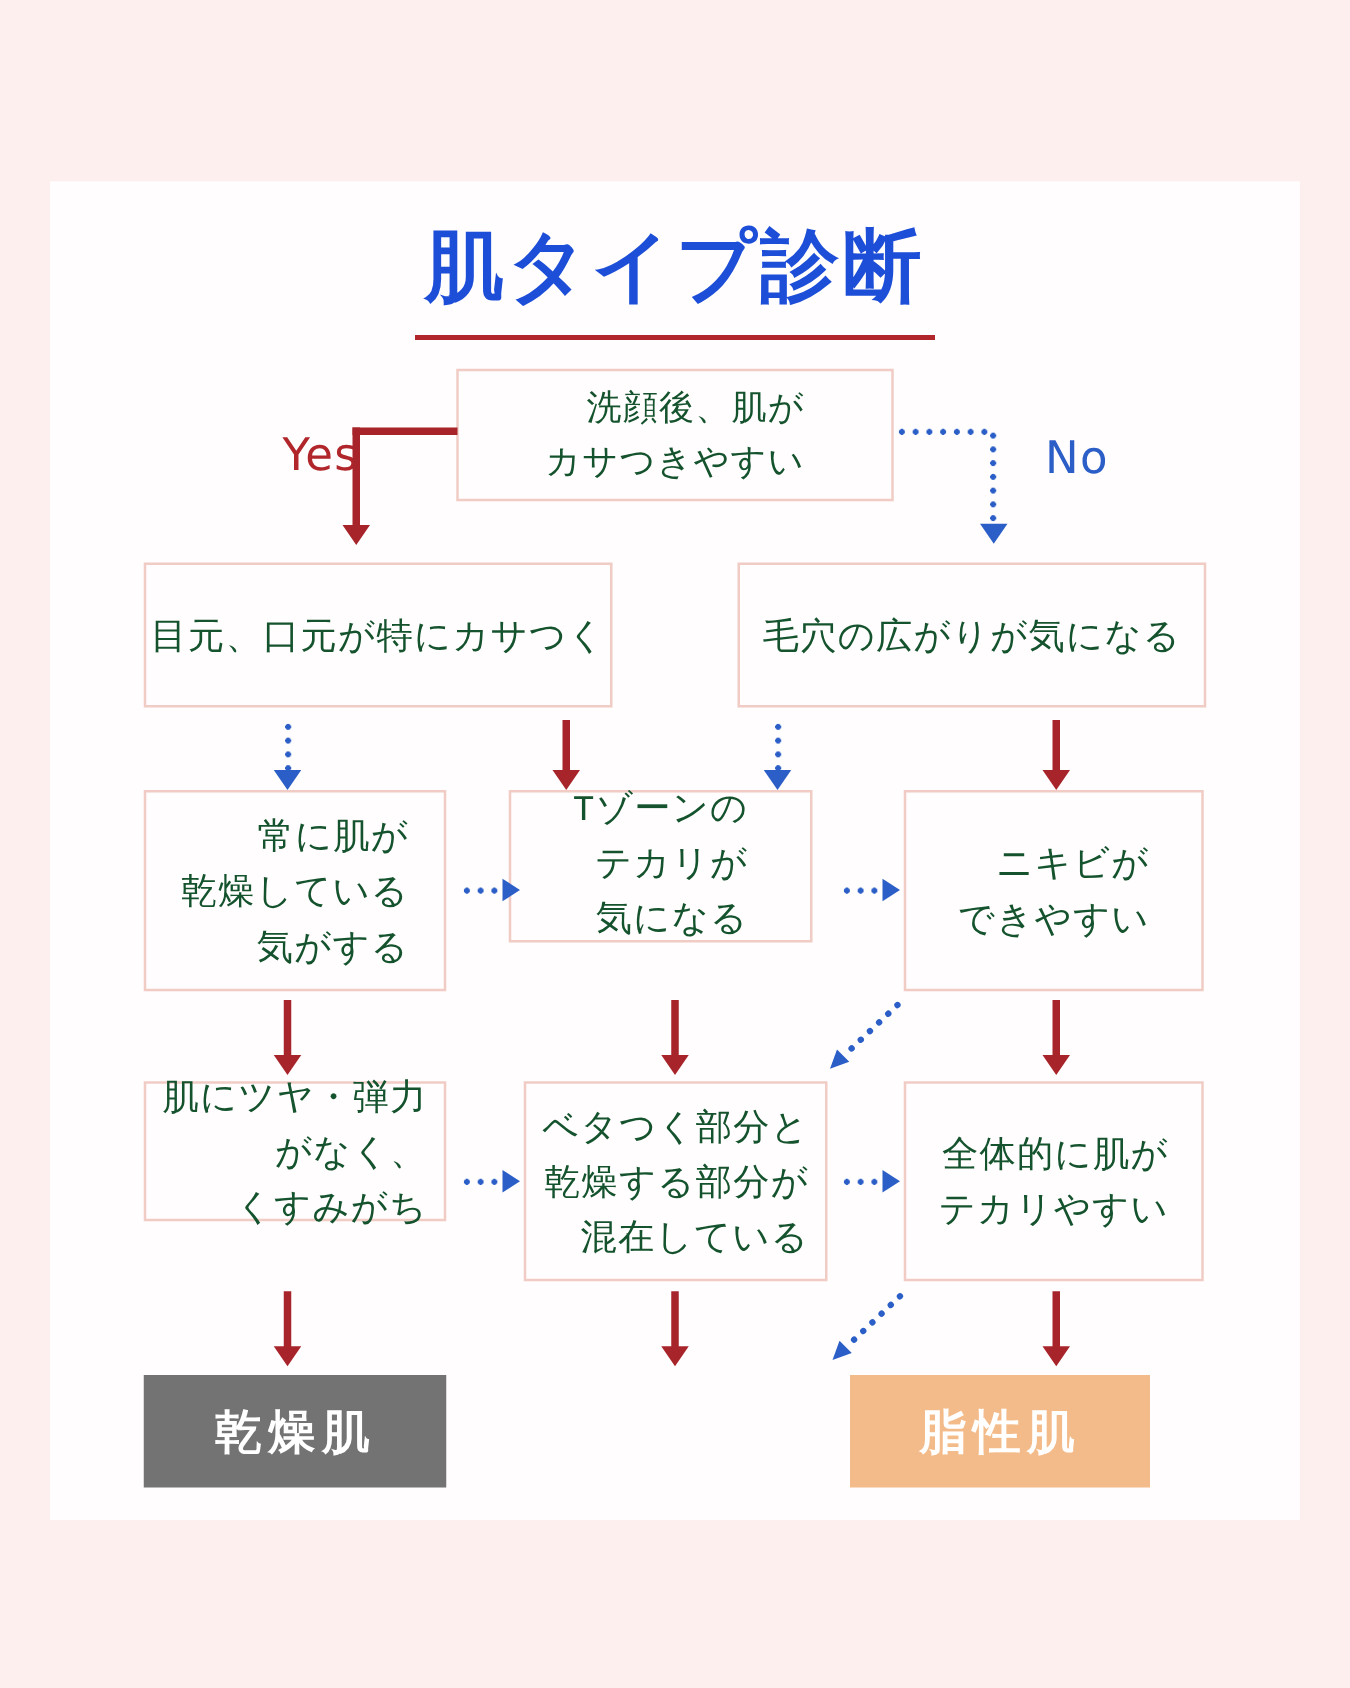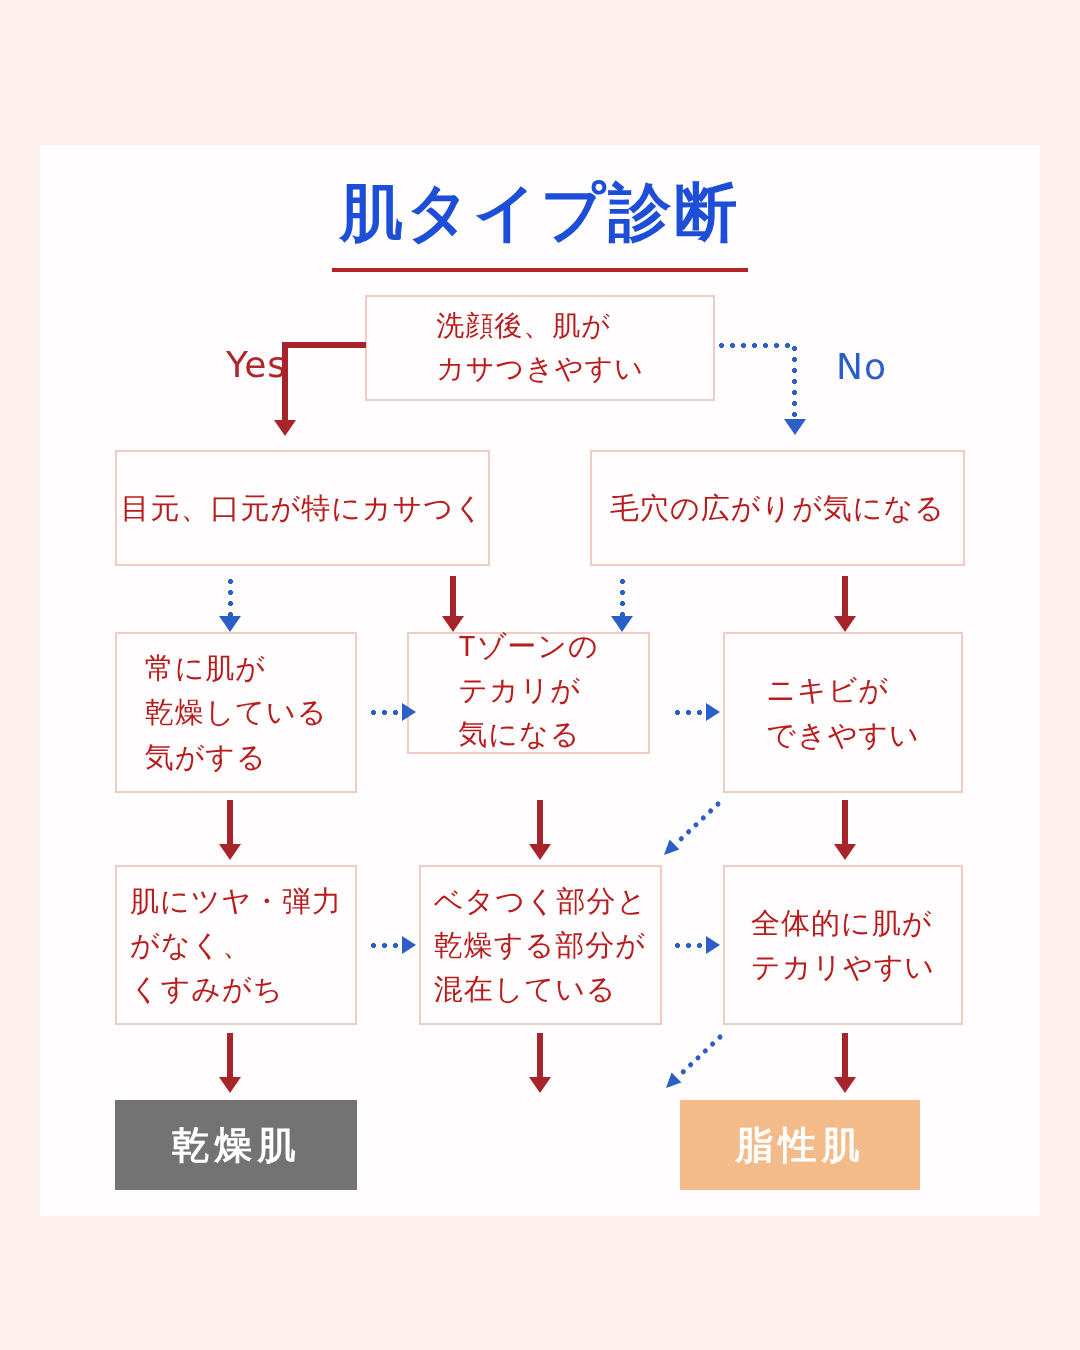--- a/index.html
+++ b/index.html
@@ -18,30 +18,30 @@
   .title-wrap { position:absolute; left:0; right:0; top:170px; text-align:center; }
   .title {
     display:inline-block; font-size:63px; font-weight:700; color:#1d4ed8;
     letter-spacing:3px; padding:0 8px 12px 8px; border-bottom:4px solid #b0262b;
   }
 
   
   .qbox {
     position:absolute; background:#fffdfd; border:2px solid #f0ccc5;
     display:flex; align-items:center; justify-content:center;
-    text-align:left; color:#b91c1c; font-size:29px; line-height:1.52;
+    text-align:right; color:#14532d; font-size:29px; line-height:1.52;
     white-space:pre-line; letter-spacing:1px;
   }
   .b-start { left:365px; top:295px; width:350px; height:106px; font-size:28px; }
   .b-dryarea { left:115px; top:450px; width:375px; height:116px; }
   .b-pores  { left:590px; top:450px; width:375px; height:116px; }
   .b-alwaysdry { left:115px; top:632px; width:242px; height:161px; }
   .b-tzone     { left:407px; top:632px; width:243px; height:122px;font-family:Liberation Mono, monospace; }
   .b-acne      { left:723px; top:632px; width:240px; height:161px; }
-  .b-dull  { left:115px; top:865px; width:242px; height:160px; }
+  .b-dull  { left:115px; top:865px; width:242px; height:112px; }
   .b-mixed { left:419px; top:865px; width:243px; height:160px; }
   .b-shiny { left:723px; top:865px; width:240px; height:160px; }
 
   
   .rbox {
     position:absolute; top:1100px; height:90px;
     display:flex; align-items:center; justify-content:center;
     color:#ffffff; font-size:38px; font-weight:700; letter-spacing:5px;
   }
   .r-dry   { left:115px; width:242px; background:#737373; }

